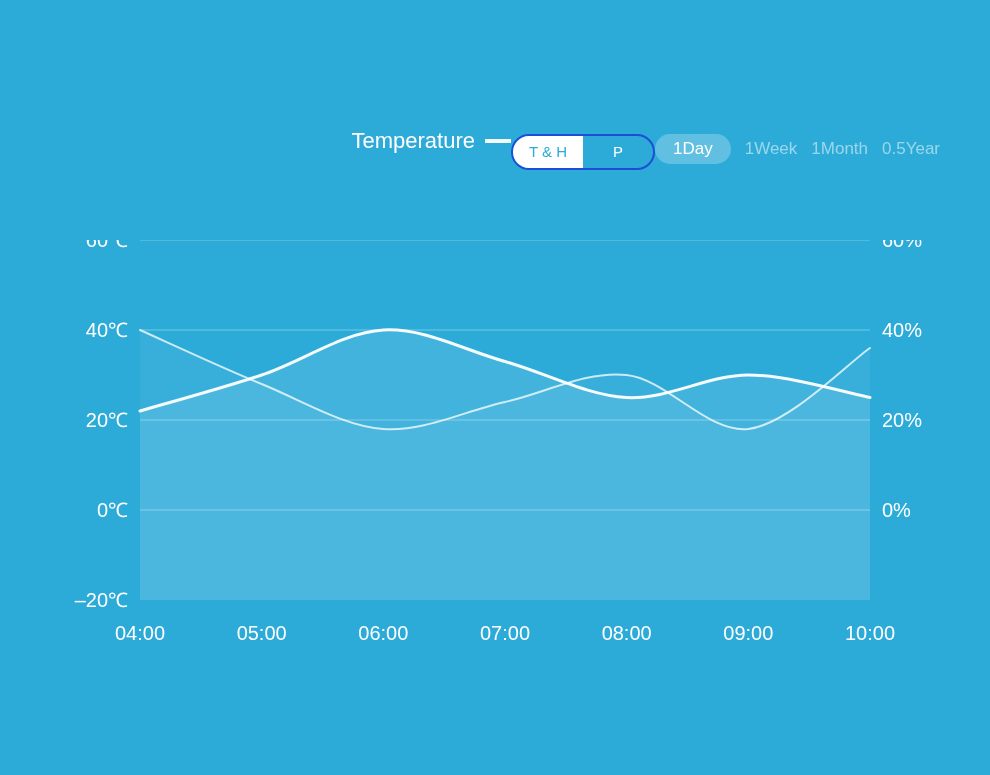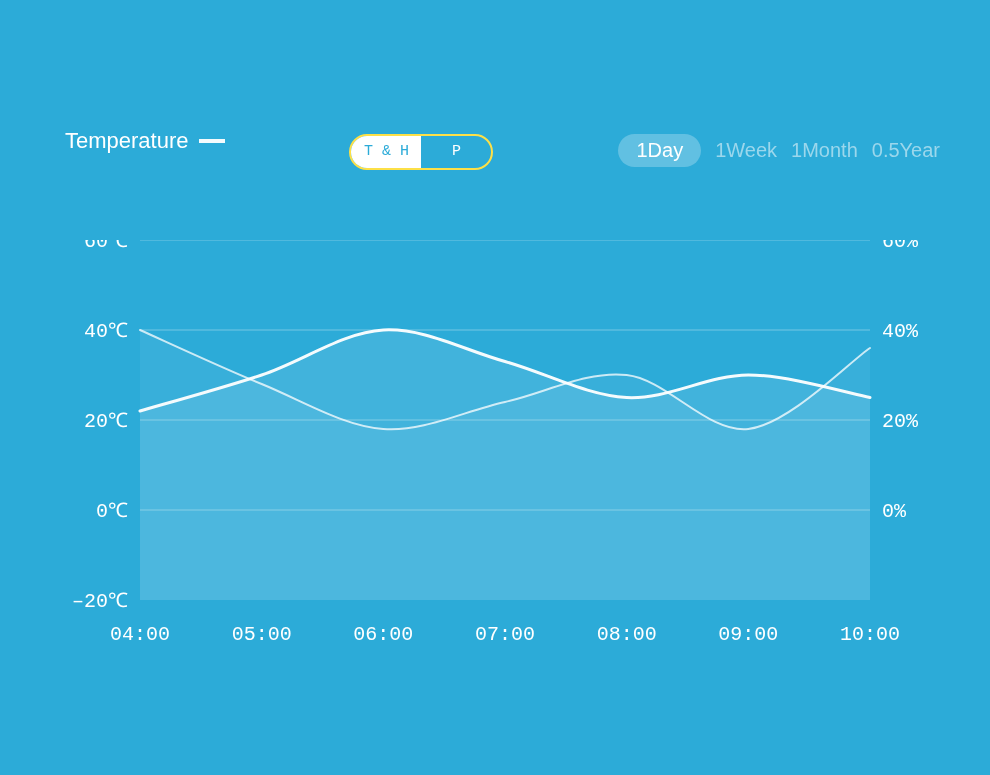--- a/index.html
+++ b/index.html
@@ -12,21 +12,21 @@
     color: #ffffff;
     overflow: hidden;
   }
   .header {
     position: absolute;
     top: 130px;
     left: 65px;
     right: 50px;
     display: flex;
     align-items: flex-start;
-    justify-content: space-between;
+    justify-content: flex-end;
   }
   .legend {
     font-size: 22px;
     line-height: 1;
   }
   .legend-row {
     display: flex;
     align-items: center;
     margin-bottom: 25px;
     white-space: nowrap;
@@ -42,26 +42,25 @@
   .legend-swatch-hum {
     display: inline-block;
     width: 26px;
     height: 2px;
     background: #ffffff;
     opacity: 0.8;
   }
   .mode-toggle {
     display: flex;
     align-items: center;
-    border: 2px solid #fde047;
+    border: 2px solid #1d4ed8;
     border-radius: 18px;
     height: 32px;
     overflow: hidden;
     margin-top: 4px;
-    font-family: Liberation Mono, monospace;
   }
   .mode-toggle .seg {
     width: 70px;
     text-align: center;
     font-size: 15px;
     line-height: 32px;
     height: 32px;
   }
   .mode-toggle .seg.active {
     background: #ffffff;
@@ -70,37 +69,36 @@
   .mode-toggle .seg.inactive {
     color: #ffffff;
   }
   .range-group {
     display: flex;
     align-items: center;
     gap: 14px;
     margin-top: 4px;
   }
   .range-item {
-    font-size: 20px;
+    font-size: 17px;
     color: #9bd7ec;
     cursor: pointer;
   }
   .range-item.active {
     background: rgba(255,255,255,0.25);
     color: #ffffff;
     border-radius: 18px;
     padding: 5px 18px;
   }
   .chart-area {
     position: absolute;
     left: 60px;
     right: 50px;
     top: 240px;
     bottom: 100px;
-    font-family: Liberation Mono, monospace;
   }
   svg { display: block; }
 </style>
 </head>
 <body>
 
 <div class="header">
   <div class="legend">
     <div class="legend-row">
       <span class="legend-label">Temperature</span>

